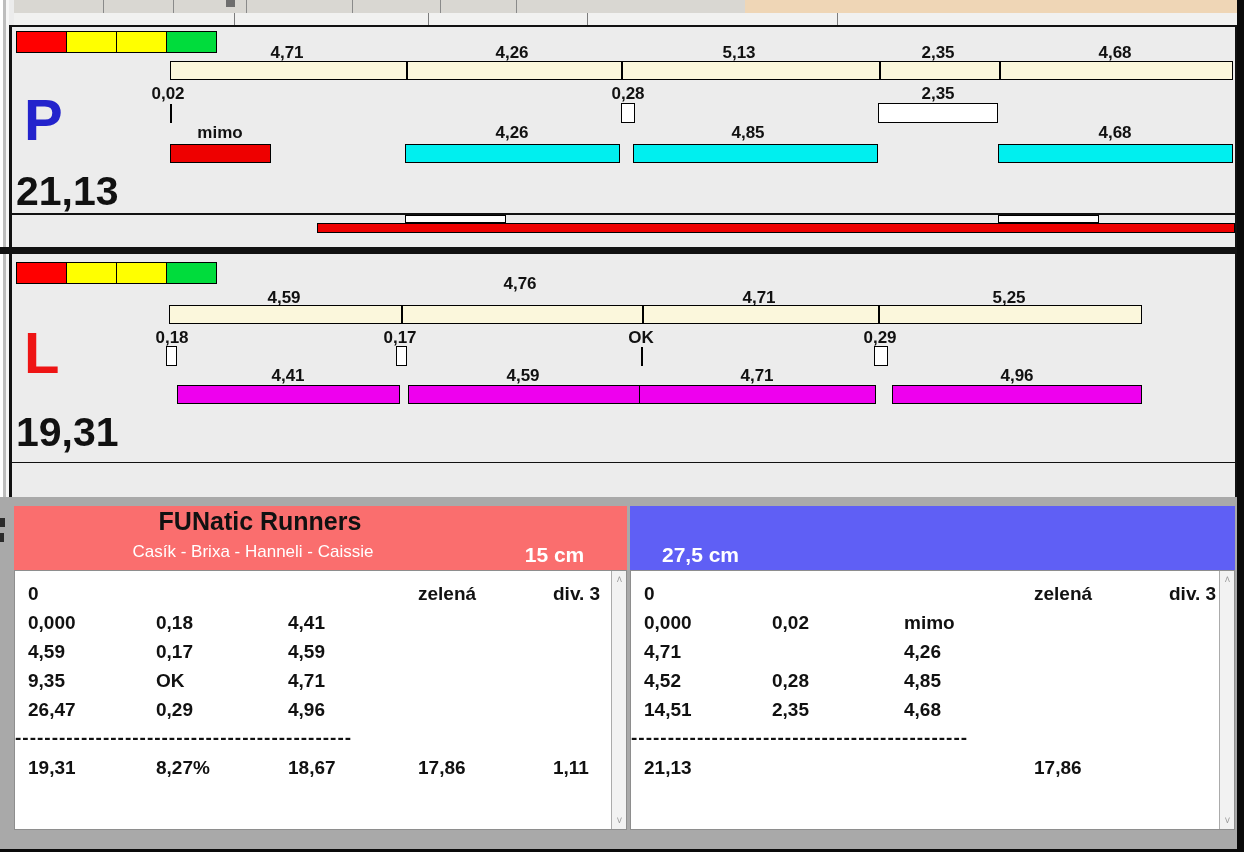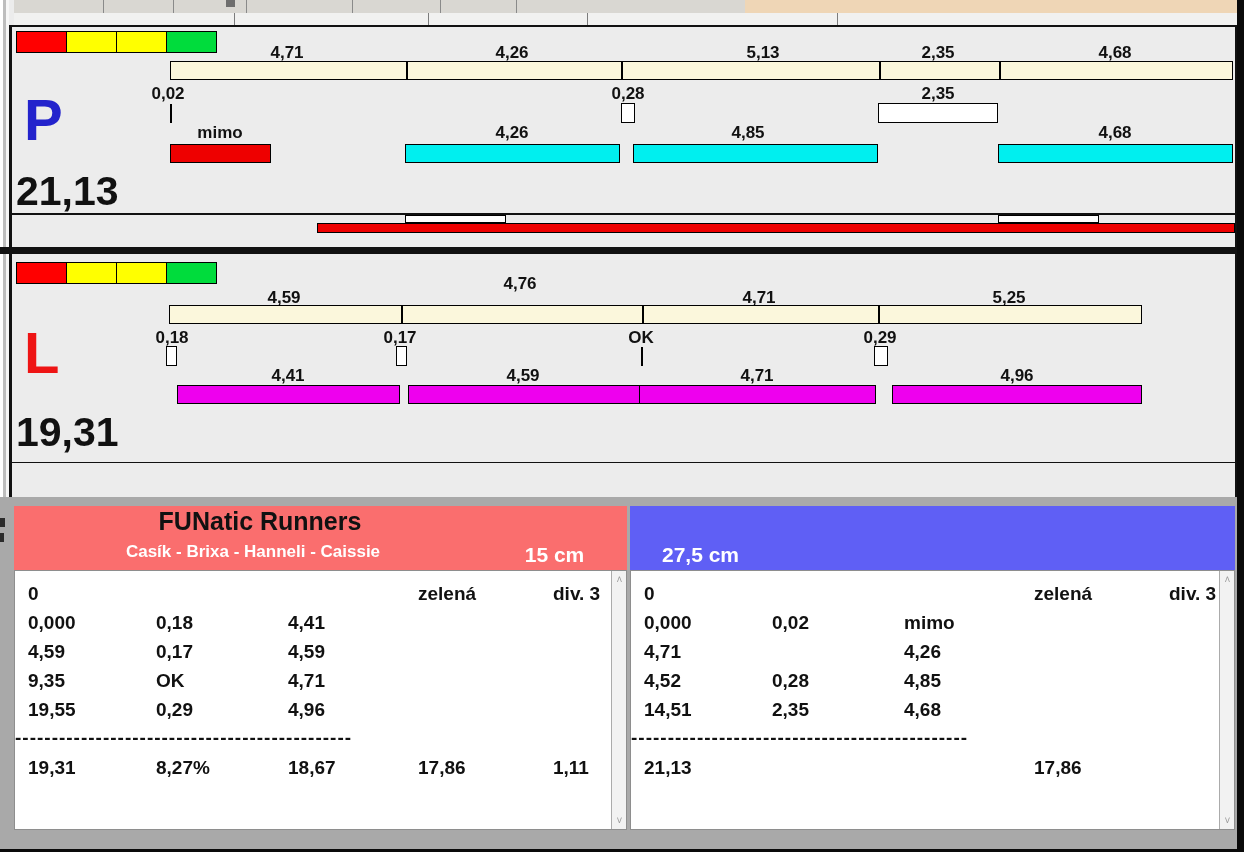--- a/index.html
+++ b/index.html
@@ -48,21 +48,21 @@
   
   .scoreboard{position:absolute;left:0;top:497px;width:1244px;height:355px;background:#A9A9A9;}
   .score-bottom{position:absolute;left:0;top:352px;width:1244px;height:3px;background:#0A0A0A;}
   .team{position:absolute;top:9px;height:324px;}
   .team-left{left:14px;width:613px;}
   .team-right{left:630px;width:605px;}
   .thead{position:absolute;left:0;top:0;width:100%;height:64px;}
   .thead-left{background:#FA6E6E;}
   .thead-right{background:#5F5FF5;}
   .tname{position:absolute;top:1px;font-weight:bold;font-size:25px;color:#111;text-align:center;white-space:nowrap;}
-  .tmembers{position:absolute;top:36px;font-weight:bold;font-size:17px;color:#FFF;text-align:center;white-space:nowrap;}
+  .tmembers{position:absolute;top:36px;font-weight:normal;font-size:17px;color:#FFF;text-align:center;white-space:nowrap;}
   .theight{position:absolute;top:37px;font-weight:bold;font-size:21px;color:#FFF;text-align:center;white-space:nowrap;}
   .tbl{position:absolute;left:0;top:64px;width:100%;height:260px;background:#FFF;
        border:1px solid #8E8E8E;box-sizing:border-box;overflow:hidden;}
   .trow{position:absolute;left:0;right:20px;height:24px;font-weight:bold;font-size:19px;color:#111;}
   .tc{position:absolute;white-space:nowrap;}
   .c0{left:13px;} .c1{left:141px;} .c2{left:273px;} .c3{left:403px;} .c4{left:538px;}
   .dashrow{overflow:hidden;width:385px;letter-spacing:1px;}
   .scrollbar{position:absolute;top:0;width:16px;height:258px;background:#F2F2F2;border-left:1px solid #ABABAB;box-sizing:border-box;}
   .sb-left{left:596px;} .sb-right{left:588px;}
   .sarrow{position:absolute;left:0;width:15px;text-align:center;font-size:10px;color:#9A9A9A;cursor:pointer;}
@@ -102,21 +102,21 @@
     <div class="legend">
       <span class="lg-red"></span>
       <span class="lg-yellow"></span>
       <span class="lg-yellow"></span>
       <span class="lg-green"></span>
     </div>
     <div class="lane-letter lp-letter">P</div>
 
     <div class="lbl" style="left:275px;top:16px">4,71</div>
     <div class="lbl" style="left:500px;top:16px">4,26</div>
-    <div class="lbl" style="left:751px;top:16px">5,13</div>
+    <div class="lbl" style="left:727px;top:16px">5,13</div>
     <div class="lbl" style="left:926px;top:16px">2,35</div>
     <div class="lbl" style="left:1103px;top:16px">4,68</div>
 
     <div class="bar bar-cream" style="left:158px;top:34px;width:1063px">
       <div class="bdiv" style="left:235px"></div>
       <div class="bdiv" style="left:450px"></div>
       <div class="bdiv" style="left:708px"></div>
       <div class="bdiv" style="left:828px"></div>
     </div>
 
@@ -211,21 +211,21 @@
           <span class="tc c0">4,59</span>
           <span class="tc c1">0,17</span>
           <span class="tc c2">4,59</span>
         </div>
         <div class="trow" style="top:99px">
           <span class="tc c0">9,35</span>
           <span class="tc c1">OK</span>
           <span class="tc c2">4,71</span>
         </div>
         <div class="trow" style="top:128px">
-          <span class="tc c0">19,55</span>
+          <span class="tc c0">26,47</span>
           <span class="tc c1">0,29</span>
           <span class="tc c2">4,96</span>
         </div>
         <div class="trow dashrow" style="top:156px">----------------------------------------------</div>
         <div class="trow" style="top:186px">
           <span class="tc c0">19,31</span>
           <span class="tc c1">8,27%</span>
           <span class="tc c2">18,67</span>
           <span class="tc c3">17,86</span>
           <span class="tc c4">1,11</span>

